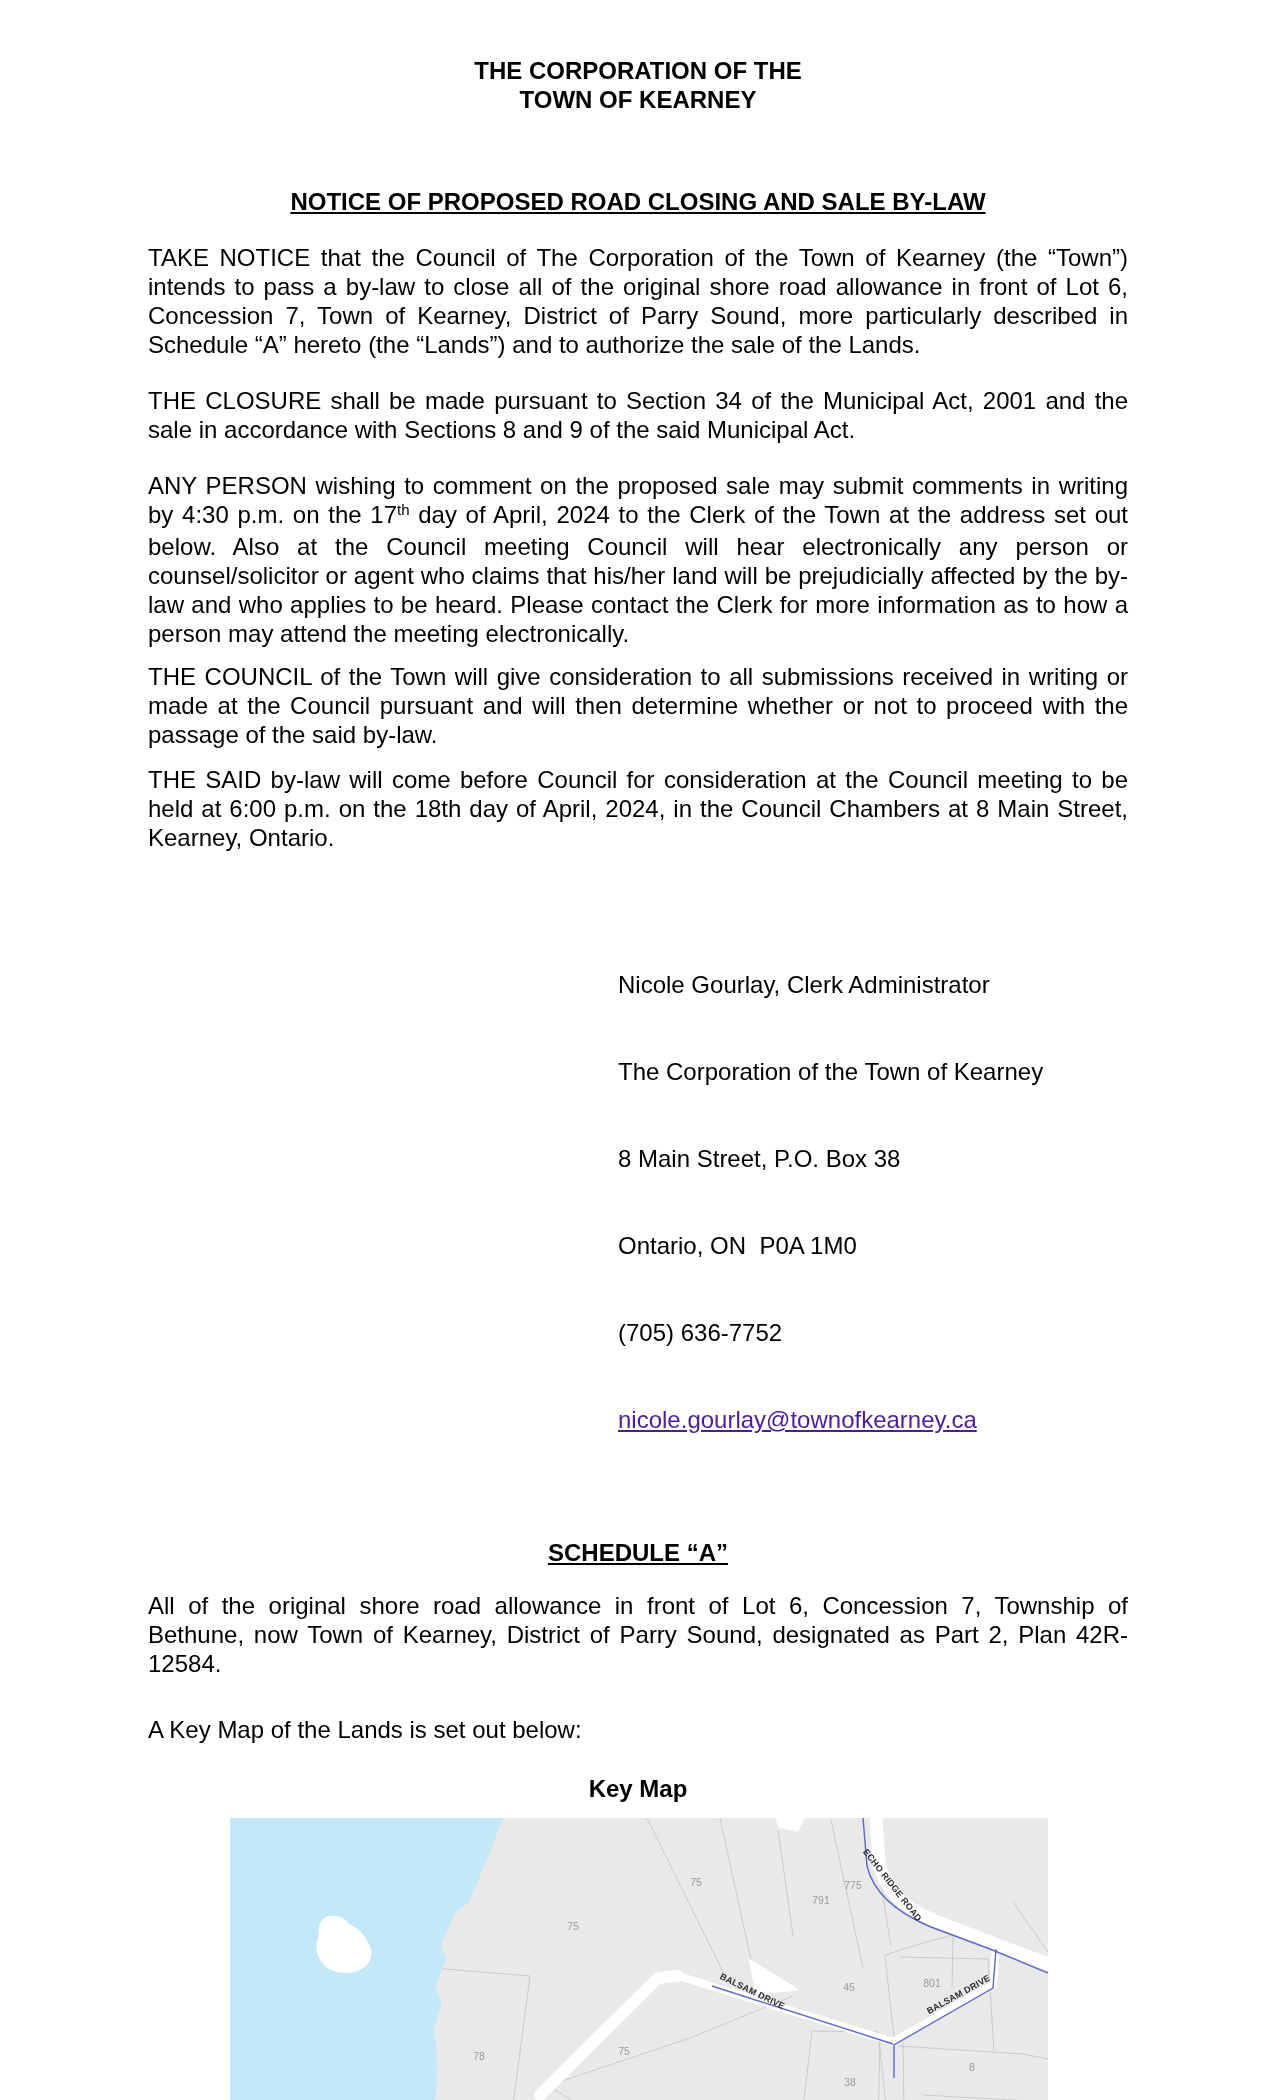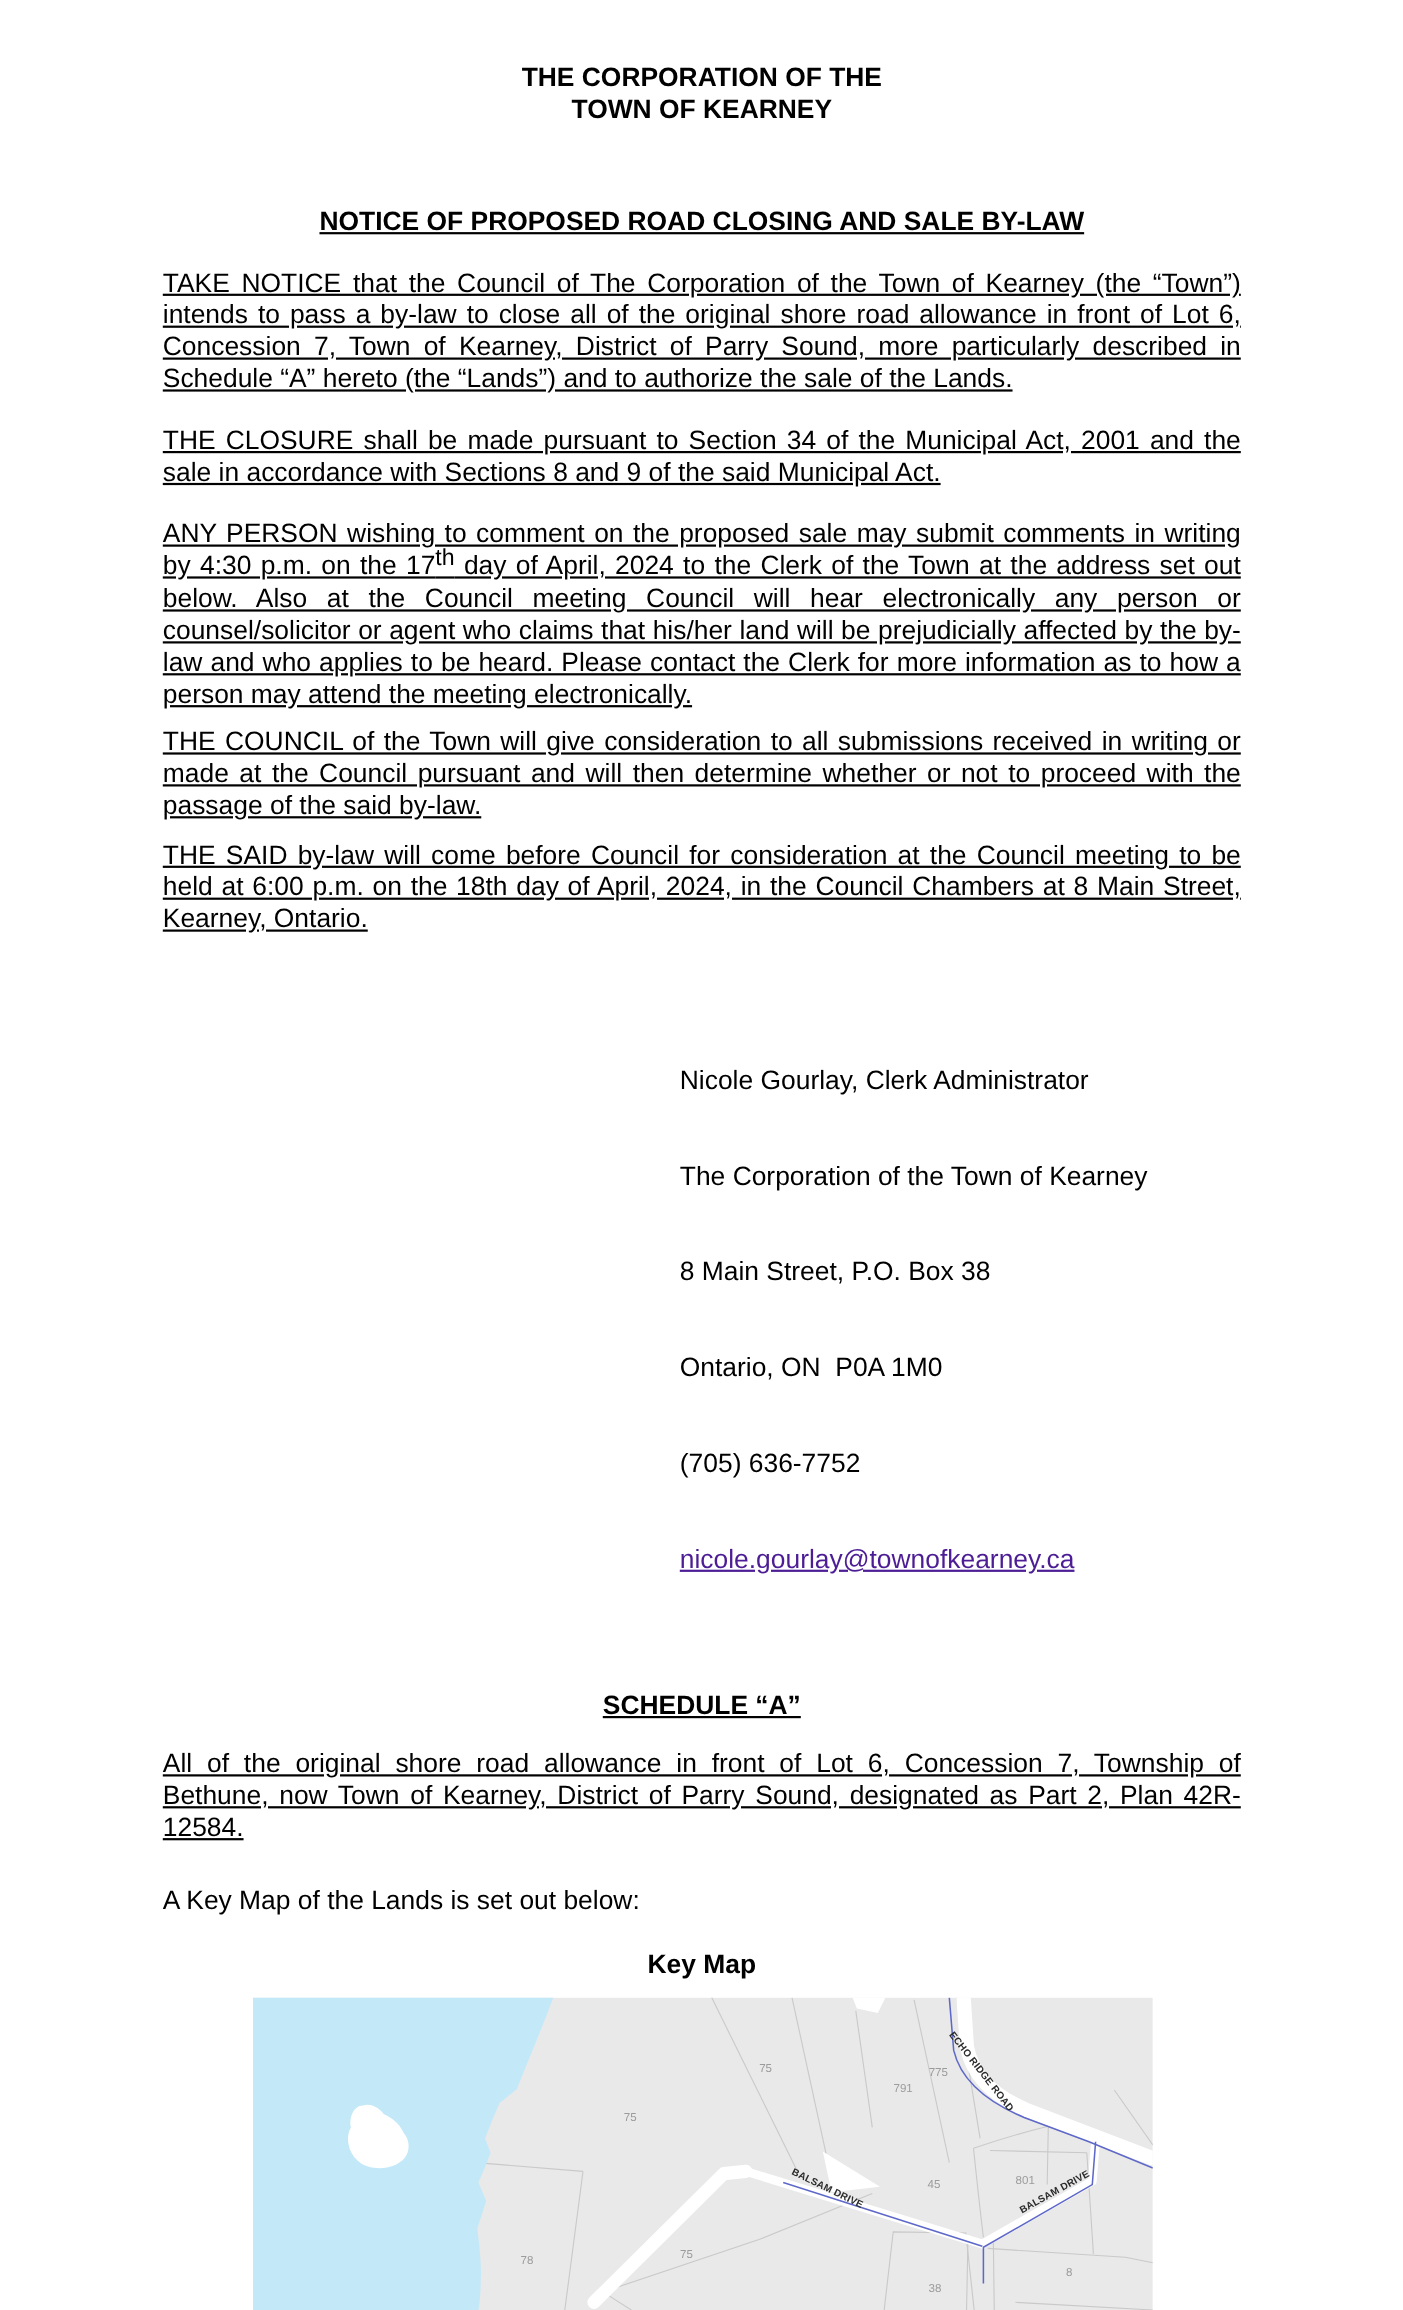--- a/index.html
+++ b/index.html
@@ -8,37 +8,37 @@
     font-family:"Liberation Sans","DejaVu Sans",sans-serif;color:#000;
   }
   .content{
     position:absolute;left:148px;top:0;width:980px;
     font-size:24px;line-height:29px;
   }
   .center{text-align:center;}
   .bold{font-weight:bold;}
   .ul{text-decoration:underline;}
   p{margin:0;}
-  .just{text-align:justify;text-decoration:underline;}
+  .just{text-align:justify;}
   .hdr{padding-top:56px;}
   .doc-title{margin-top:73px;}
   .p1{margin-top:27px;}
   .p2{margin-top:27px;}
   .p3{margin-top:27px;}
   .p4{margin-top:14px;}
   .p5{margin-top:16px;}
   .contact{margin-top:60px;margin-left:470px;white-space:pre-wrap;}
   .contact a{color:#4c1d95;text-decoration:underline;}
   .sched-h{margin-top:46px;}
   .sched-b{margin-top:24px;}
   .keymap-intro{margin-top:37px;}
   .keymap-title{margin-top:30px;}
   .mapwrap{margin-top:15px;margin-left:82px;width:818px;height:486px;}
   .mapwrap svg{display:block;}
-  .sup{font-size:21px;vertical-align:baseline;position:relative;top:-8px;}
+  .sup{font-size:15px;vertical-align:baseline;position:relative;top:-8px;}
   .map-num{font-size:10.5px;}
   .map-road{font-size:9px;font-weight:bold;fill:#2b2b2b;letter-spacing:.2px;}
 </style>
 </head>
 <body>
 
 <div class="content">
 
   <div class="hdr center bold">
     <div>THE CORPORATION OF THE</div>

